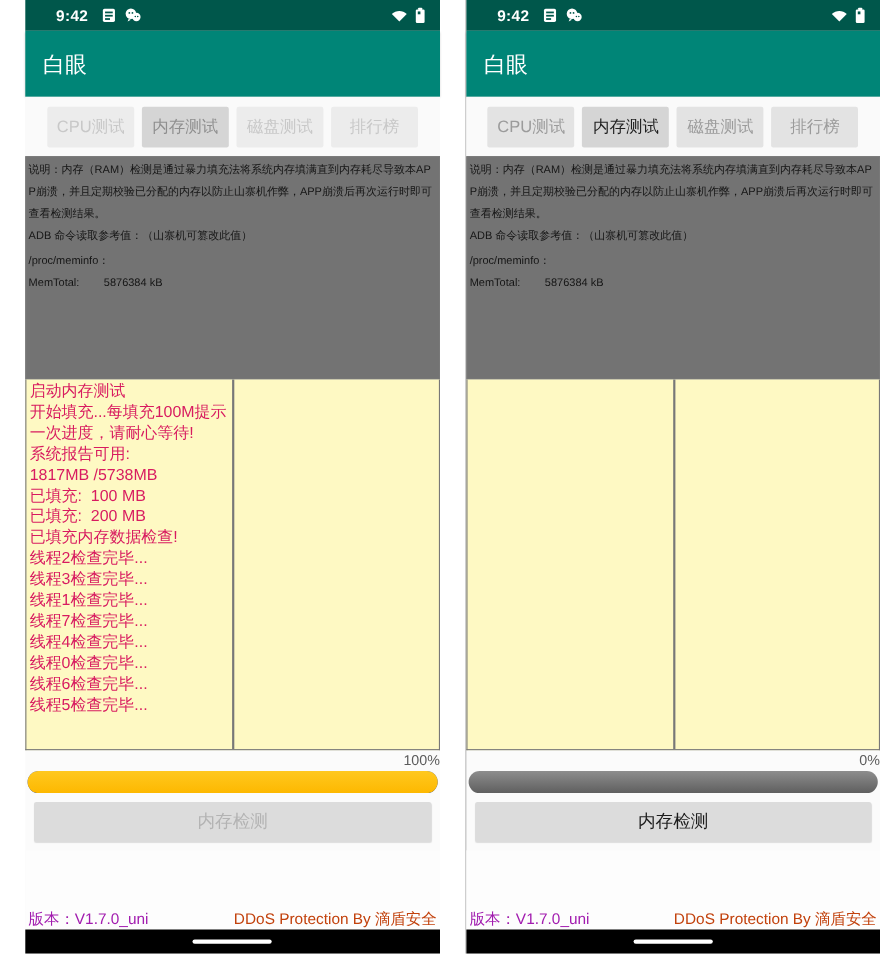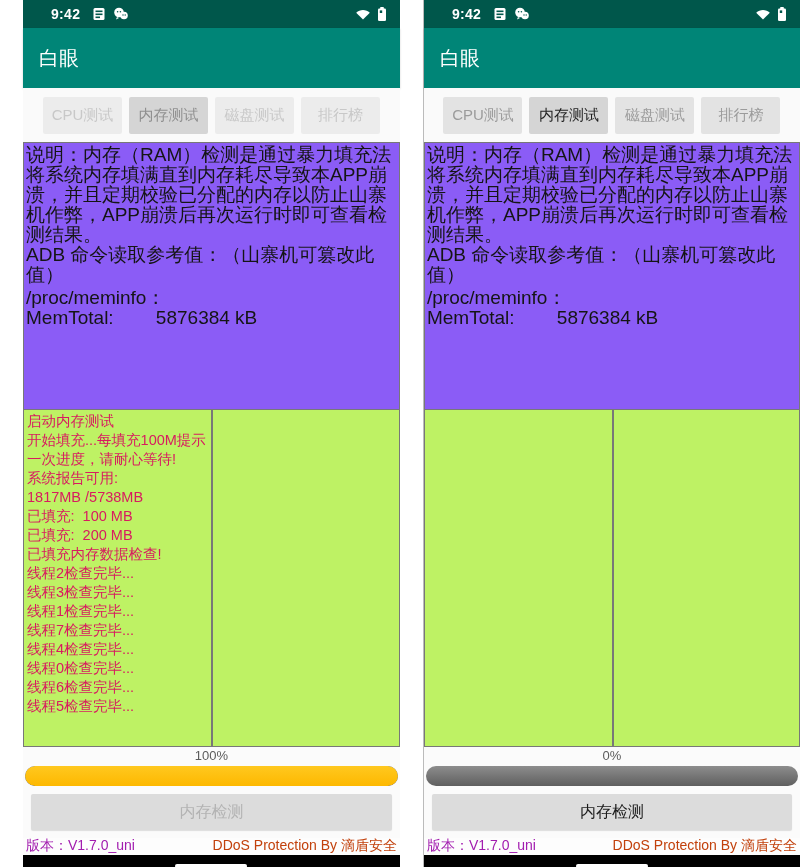--- a/index.html
+++ b/index.html
@@ -20,32 +20,32 @@
 
   
   .tab-row { height:54px; display:flex; align-items:center; justify-content:center; gap:7px; background:#fafafa; flex:none; }
   .tab { width:79px; height:37px; display:flex; align-items:center; justify-content:center; font-size:15px; border-radius:2px; cursor:default; }
   .panel-left .tab { background:#ececec; color:#c8c8c8; }
   .panel-left .tab.sel { background:#d5d5d5; color:#8f8f8f; }
   .panel-right .tab { background:#e3e3e3; color:#9b9b9b; }
   .panel-right .tab.sel { background:#d5d5d5; color:#1f1f1f; }
 
   
-  .desc-box { height:268px; flex:none; border:1px solid #787878; background:#8b5cf6; padding:2px 2px; font-size:19px; line-height:20px; color:#151515; overflow:hidden; }
+  .desc-box { height:203px; flex:none; border:1px solid #787878; background:#737373; padding:2px 2px; font-size:10px; line-height:20px; color:#151515; overflow:hidden; }
   .desc-box .pre { white-space:pre-wrap; word-break:break-all; }
   .desc-box .proc { margin-top:3px; }
 
   
-  .log-area { height:337px; flex:none; display:flex; background:#bef264; border-left:1px solid #787878; border-right:1px solid #787878; border-bottom:1px solid #787878; }
+  .log-area { height:337px; flex:none; display:flex; background:#fef9c3; border-left:1px solid #787878; border-right:1px solid #787878; border-bottom:1px solid #787878; }
   .log-col { width:50%; height:100%; padding:2px 3px; overflow:hidden; }
   .log-col + .log-col { border-left:2px solid #787878; }
   .log-line { color:#D81B60; font-size:14.5px; line-height:19px; white-space:pre-wrap; word-break:break-all; }
 
   
-  .progress-label { height:17px; flex:none; text-align:center; font-size:13px; line-height:17px; color:#5c5c5c; }
+  .progress-label { height:17px; flex:none; text-align:right; font-size:13px; line-height:17px; color:#5c5c5c; }
   .progress-track { height:20px; flex:none; margin:2px 2px 0 2px; border-radius:10px; background:linear-gradient(#8d8d8d,#5f5f5f); overflow:hidden; }
   .progress-fill { height:100%; border-radius:10px; background:linear-gradient(#ffc81f,#fdb800); }
 
   
   .action-button { height:36px; flex:none; margin:8px; border-radius:2px; background:#dcdcdc; display:flex; align-items:center; justify-content:center; font-size:16px; box-shadow:0 1px 1px rgba(0,0,0,.12); }
   .panel-left .action-button { color:#b3b3b3; }
   .panel-right .action-button { color:#1c1c1c; cursor:pointer; }
 
   .flex-spacer { flex:1; background:#fdfdfd; }
 

